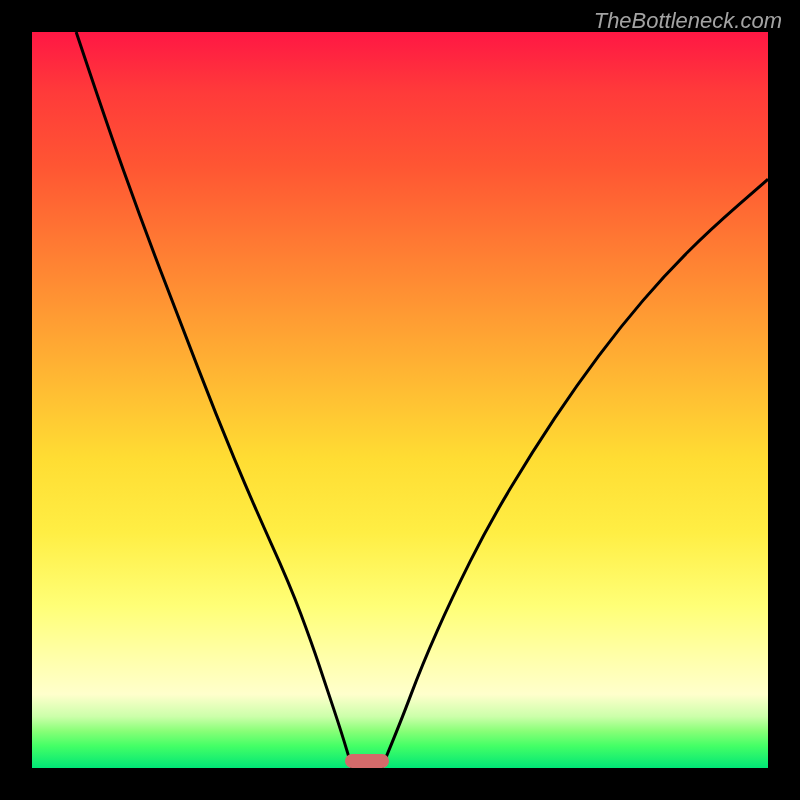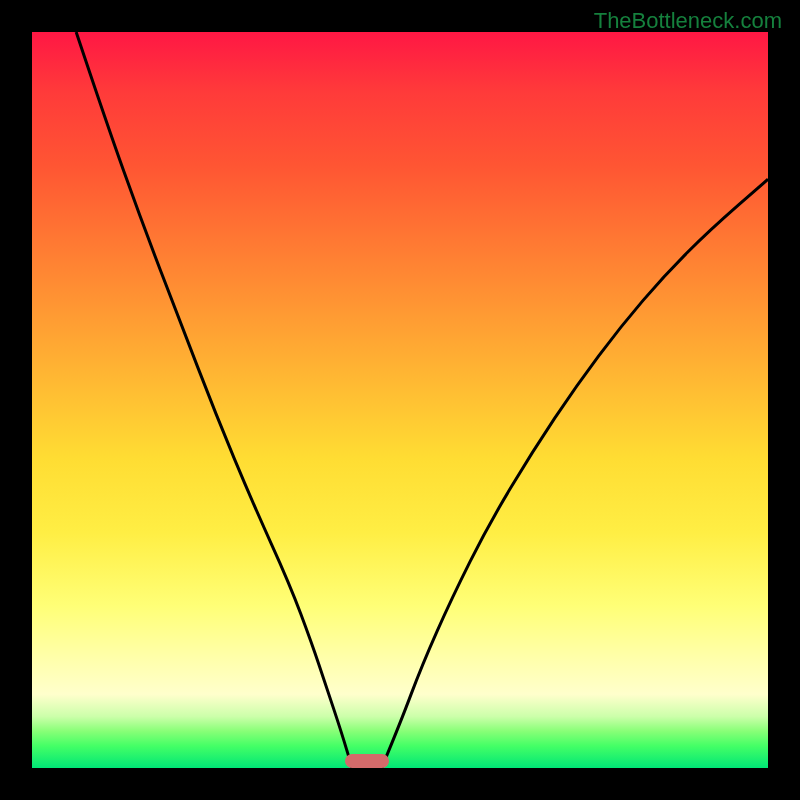--- a/index.html
+++ b/index.html
@@ -11,24 +11,25 @@
       width: 800px;
       height: 800px;
       background: #000;
       position: relative;
       font-family: Arial, sans-serif;
     }
     .watermark {
       position: absolute;
       top: 8px;
       right: 18px;
-      color: #15803d;
+      color: #a3a3a3;
       font-size: 22px;
       font-weight: 500;
       z-index: 10;
+      font-style: italic;
     }
     .chart-area {
       position: absolute;
       top: 32px;
       left: 32px;
       width: 736px;
       height: 736px;
       overflow: hidden;
     }
     .gradient-bg {

